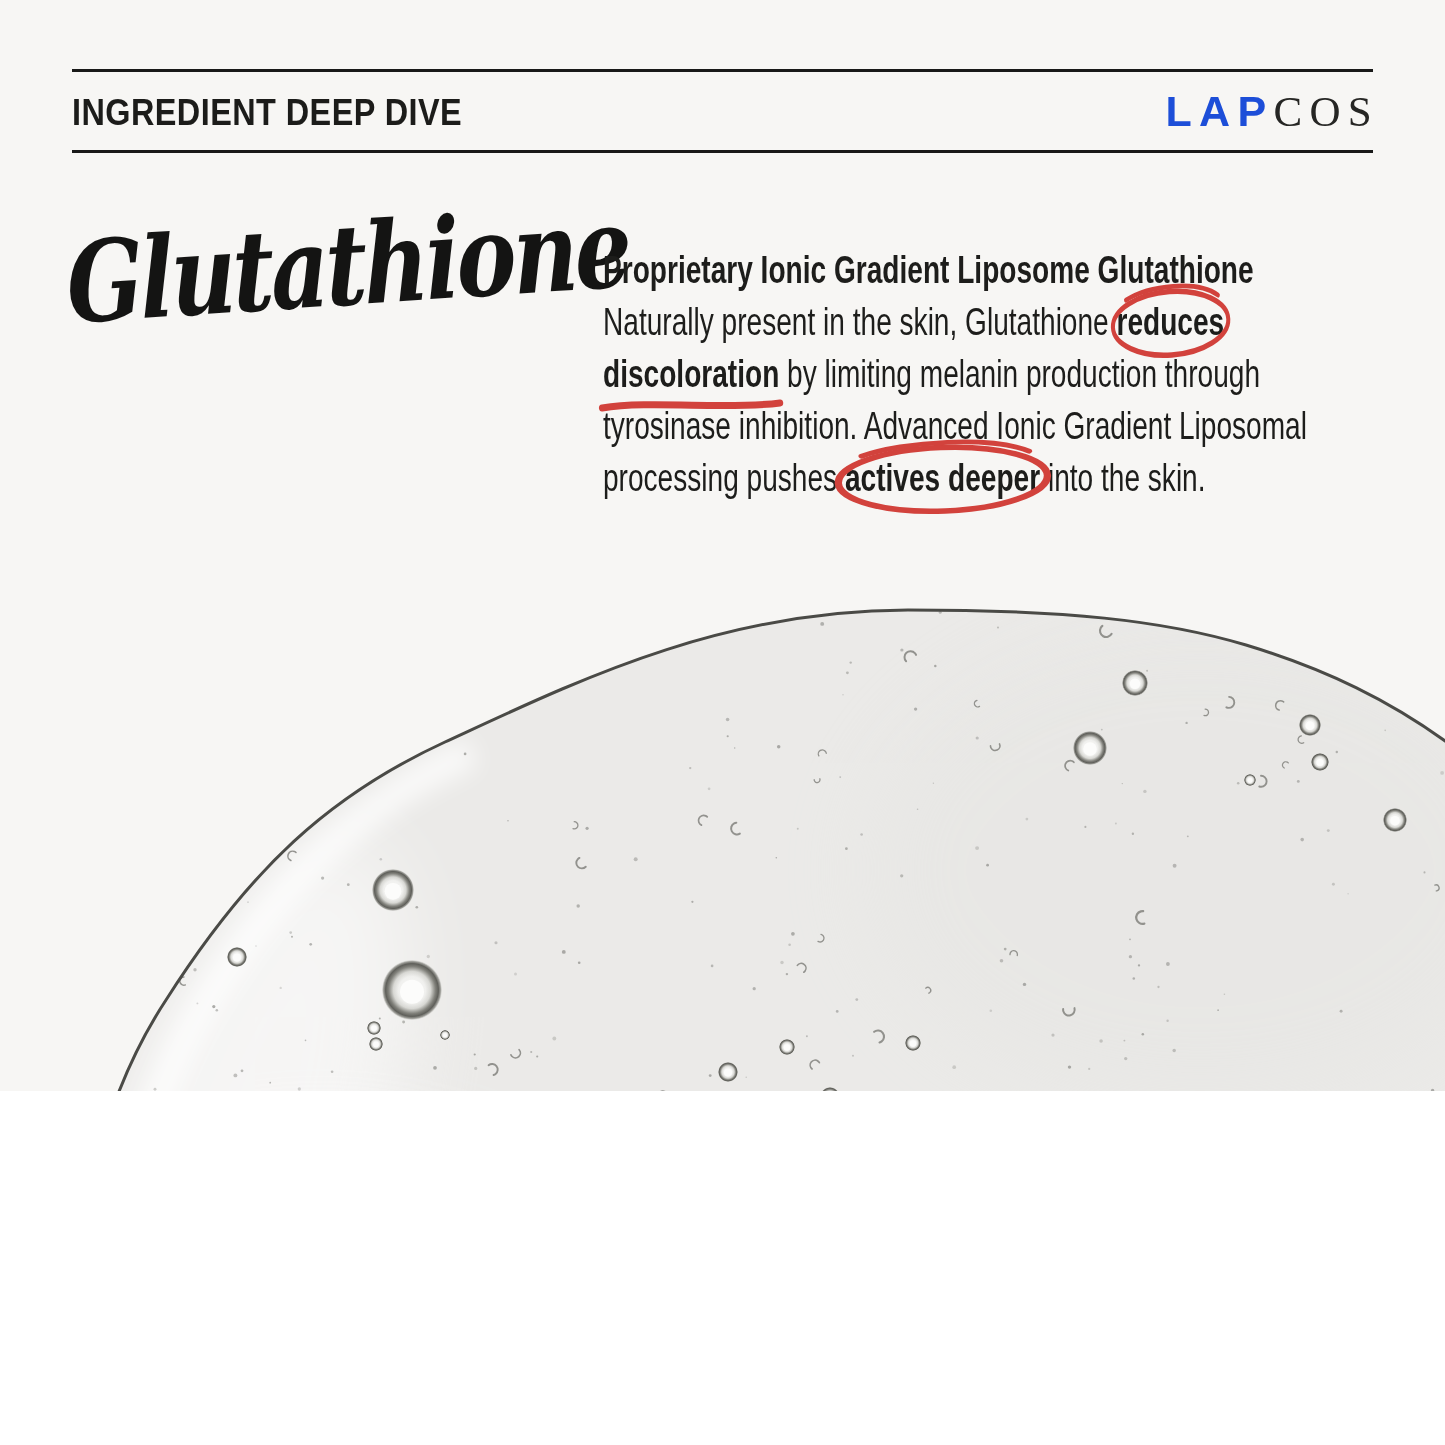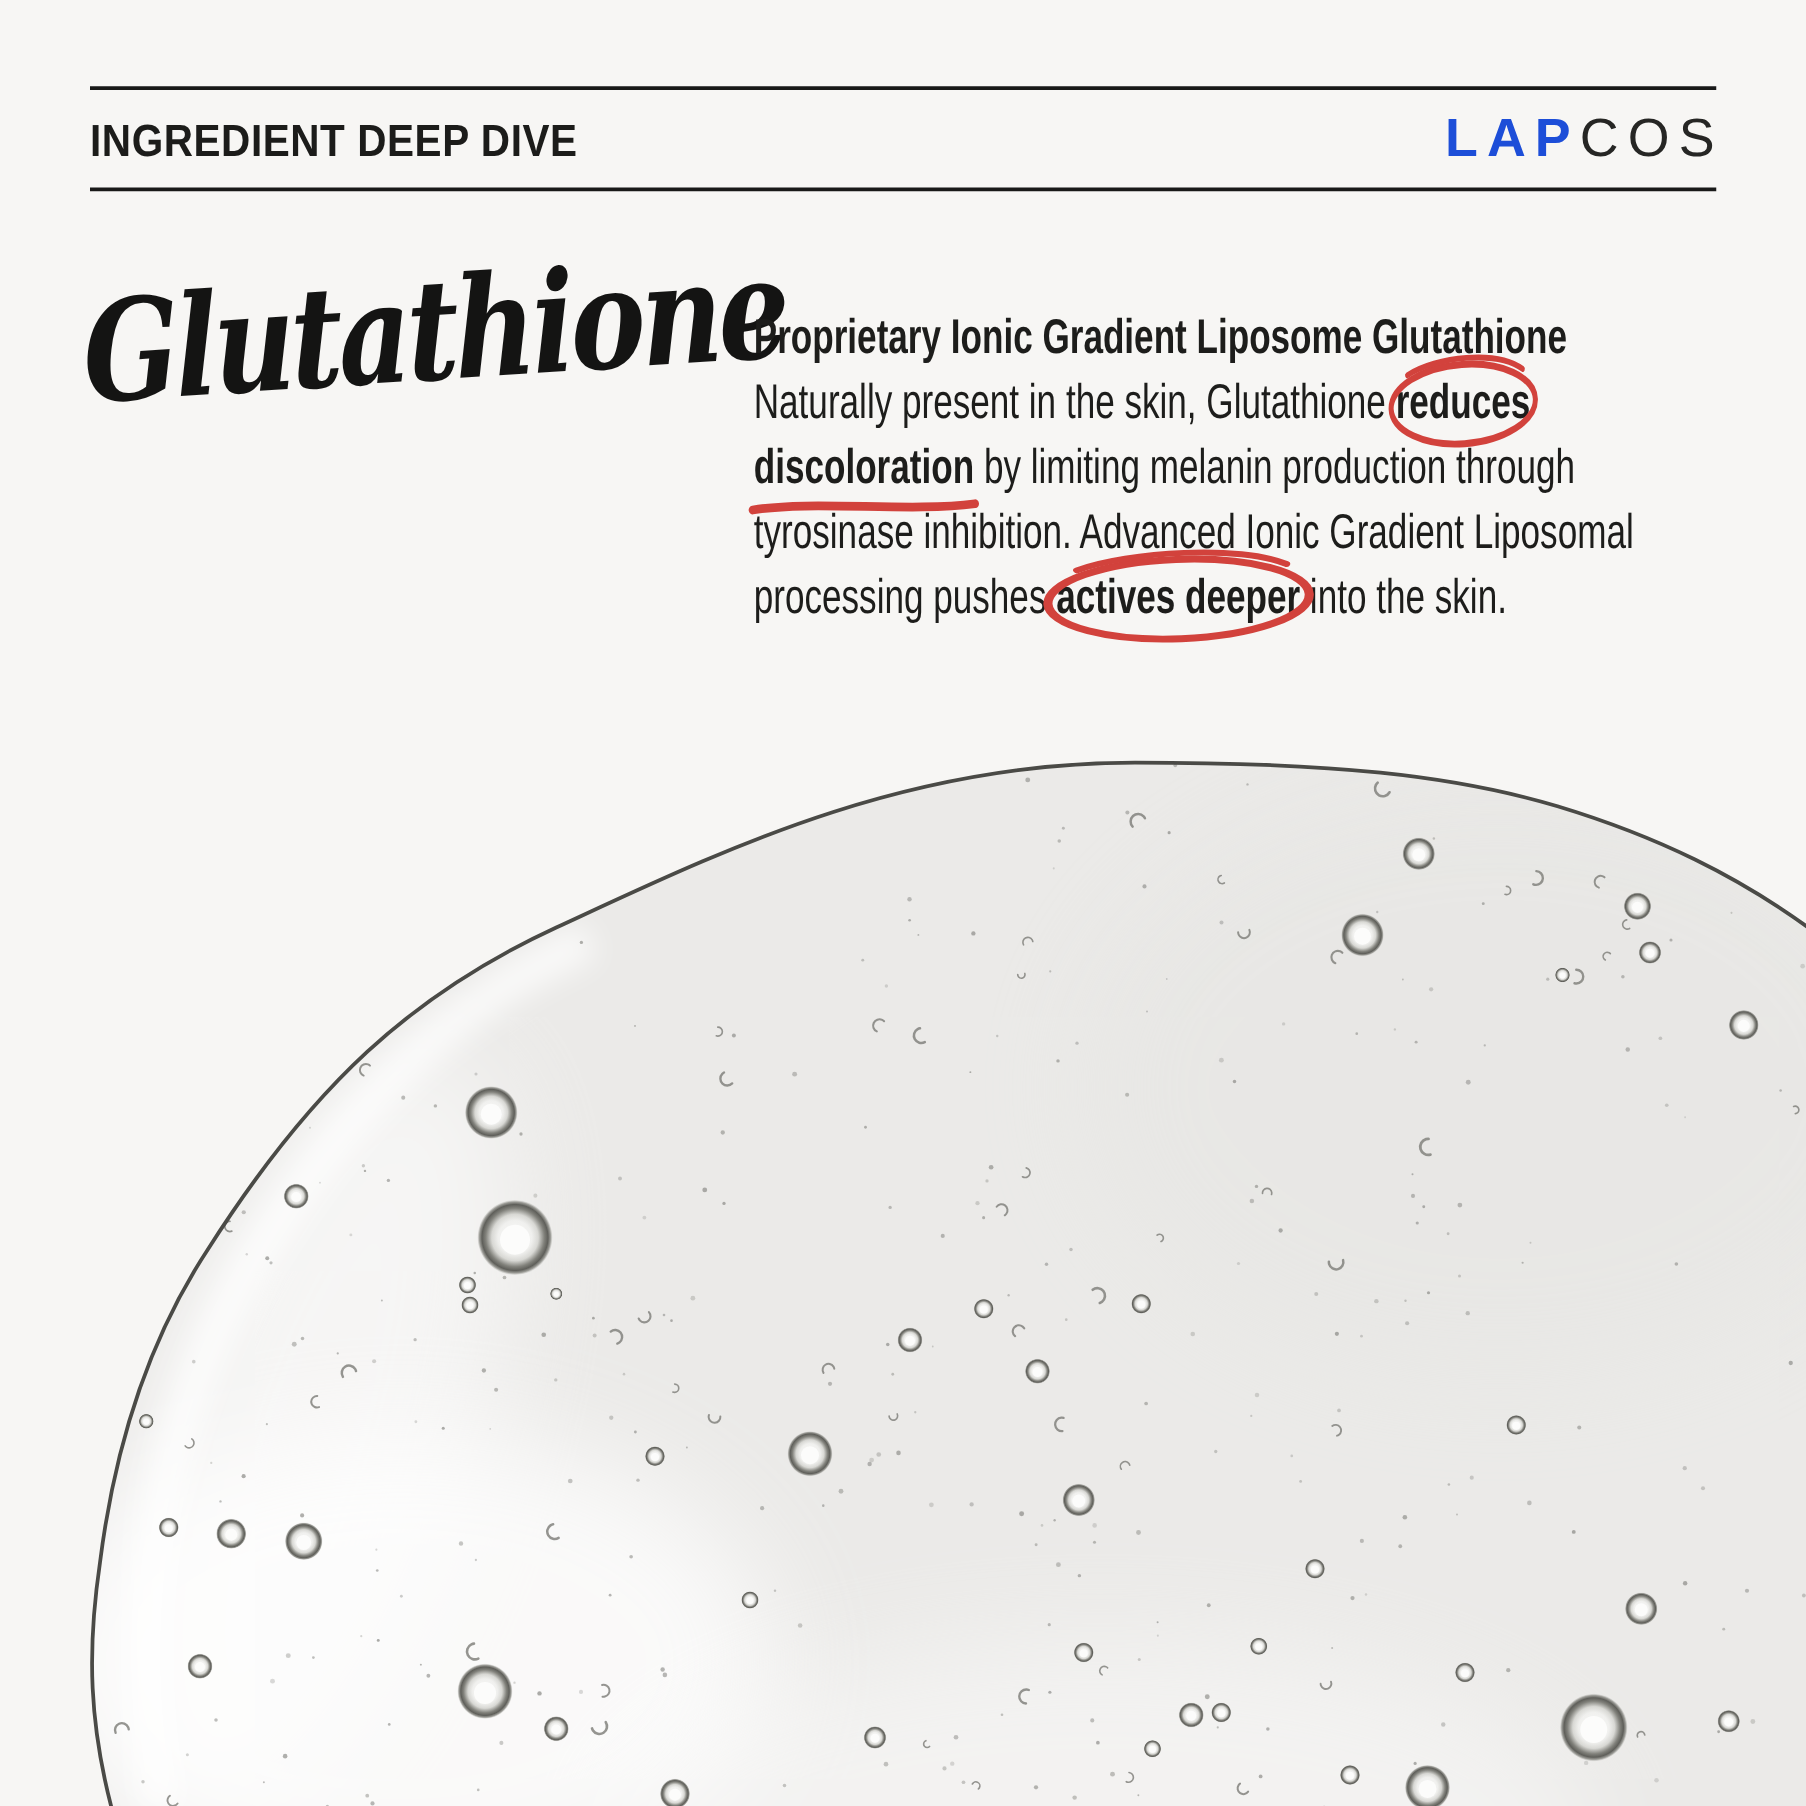--- a/index.html
+++ b/index.html
@@ -1,26 +1,26 @@
 <!DOCTYPE html>
 <html><head>
 <meta charset="utf-8">
 <style>
   html,body{margin:0;padding:0;background:#ffffff;}
-  .page{position:relative;width:1445px;height:1445px;background:#f7f6f4;overflow:hidden;
+  .page{position:relative;width:1445px;height:1091px;background:#f7f6f4;overflow:hidden;
         font-family:"Liberation Sans",sans-serif;color:#1c1c1a;}
   
   .rule{position:absolute;left:72px;width:1301px;height:3px;background:#191918;}
   .rule.top{top:69px;}
   .rule.bottom{top:150px;}
   .hdr-label{position:absolute;left:72px;top:92px;font-size:36px;font-weight:700;
              letter-spacing:.5px;transform:scaleX(.9);transform-origin:left top;white-space:nowrap;}
   .brand{position:absolute;right:66px;top:87px;font-size:43px;white-space:nowrap;letter-spacing:.17em;}
   .brand .lap{font-weight:700;color:#1d4ed8;}
-  .brand .cos{font-weight:400;color:#262624;}
+  .brand .cos{font-weight:400;color:#262624;font-family:Liberation Serif, serif;}
   
   .script-title{position:absolute;left:64px;top:218px;font-family:"DejaVu Serif",serif;
                 font-style:italic;font-weight:700;font-size:112px;letter-spacing:-4px;
                 transform:scaleX(.8) rotate(-3deg);transform-origin:left top;white-space:nowrap;color:#141413;}
   
   .copy{position:absolute;left:603px;top:244px;width:1100px;transform:scaleX(.72);
         transform-origin:left top;font-size:39px;line-height:52px;color:#1d1d1b;letter-spacing:0;}
   .copy .copy-line{white-space:nowrap;}
   .copy .b{font-weight:700;}
   .annot{position:relative;display:inline-block;}

